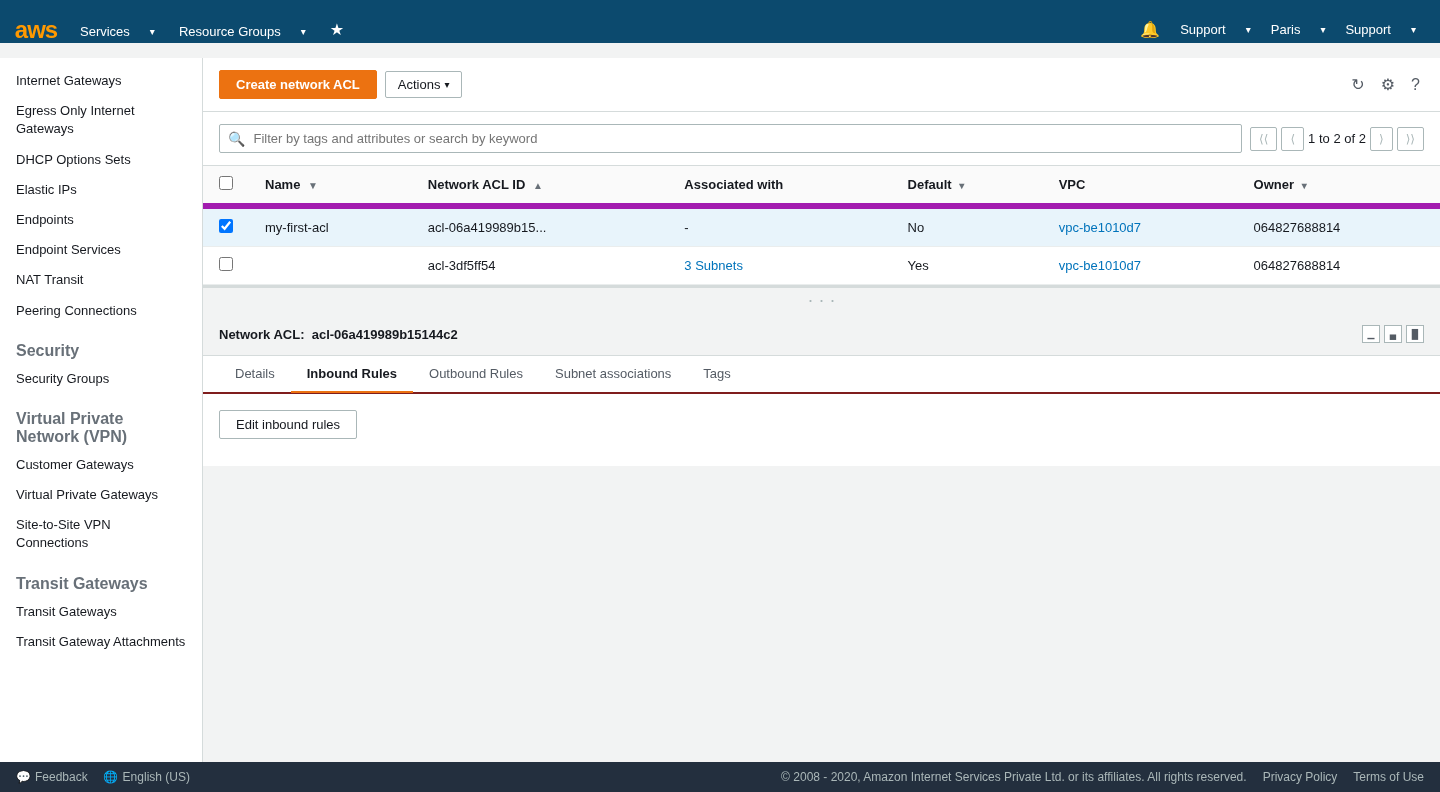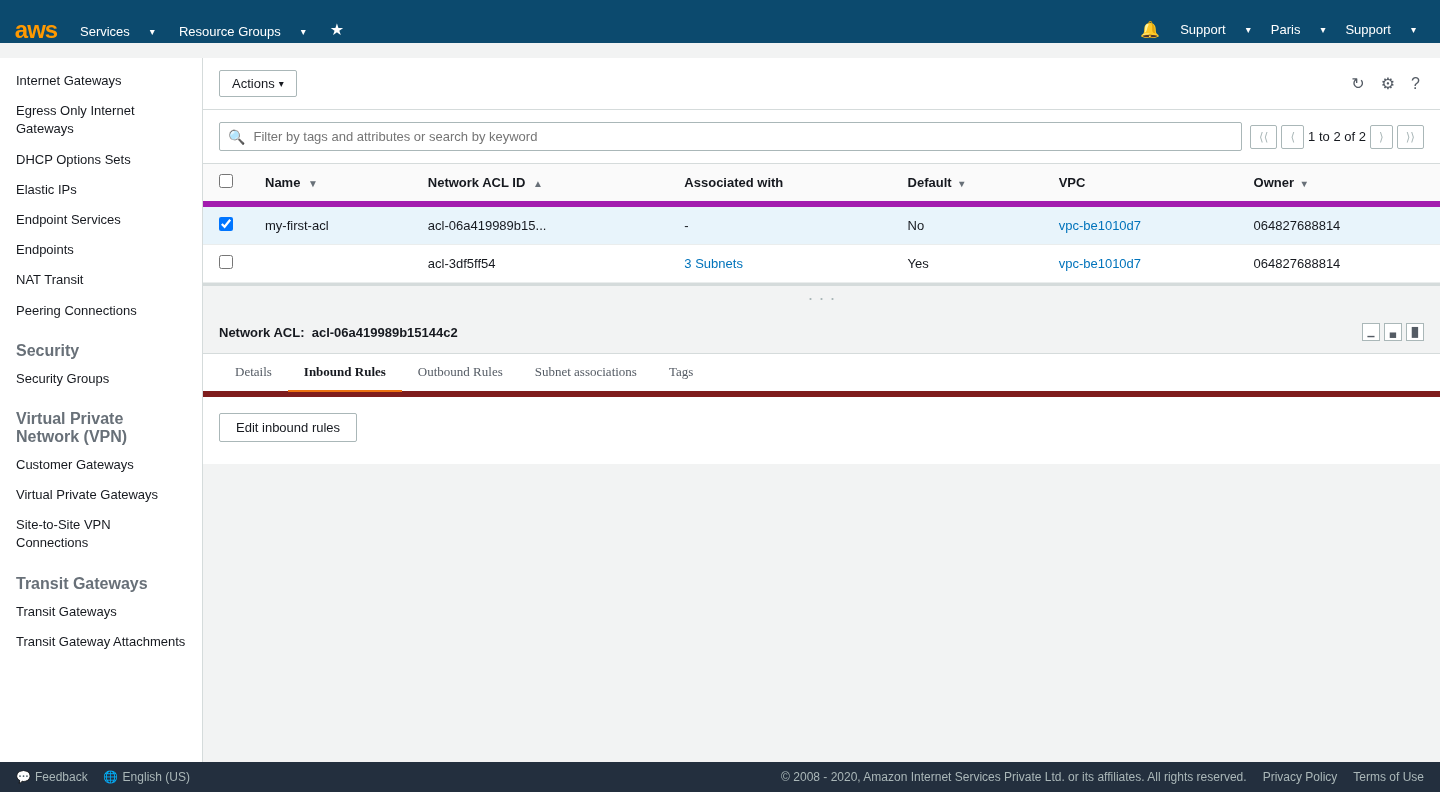--- a/index.html
+++ b/index.html
@@ -247,24 +247,23 @@
       color: #aab7b8;
       font-size: 18px;
       cursor: ns-resize;
       padding: 2px;
       background: #f2f3f3;
     }
 
     
     .tabs {
       display: flex;
-      border-bottom: 6px solid #7f1d1d;
+      border-bottom: 2px solid #7f1d1d;
       background: #fff;
       padding: 0 16px;
-      font-family: Liberation Serif, serif;
     }
     .tab {
       padding: 10px 16px;
       cursor: pointer;
       font-size: 13px;
       color: #545b64;
       border-bottom: 2px solid transparent;
       margin-bottom: -1px;
     }
     .tab.active {
@@ -342,42 +341,43 @@
   </div>
 </nav>
 
 <div class="layout">
 
   <div class="sidebar">
     <div class="sidebar-item">Internet Gateways</div>
     <div class="sidebar-item">Egress Only Internet Gateways</div>
     <div class="sidebar-item">DHCP Options Sets</div>
     <div class="sidebar-item">Elastic IPs</div>
+    <div class="sidebar-item">Endpoints</div>
     <div class="sidebar-item">Endpoint Services</div>
-    <div class="sidebar-item">Endpoints</div>
     <div class="sidebar-item">NAT Transit</div>
     <div class="sidebar-item">Peering Connections</div>
 
     <div class="sidebar-section-title">Security</div>
     <div class="sidebar-item">Security Groups</div>
 
     <div class="sidebar-section-title">Virtual Private Network (VPN)</div>
     <div class="sidebar-item">Customer Gateways</div>
     <div class="sidebar-item">Virtual Private Gateways</div>
     <div class="sidebar-item">Site-to-Site VPN Connections</div>
 
     <div class="sidebar-section-title">Transit Gateways</div>
     <div class="sidebar-item">Transit Gateways</div>
     <div class="sidebar-item">Transit Gateway Attachments</div>
   </div>
 
   <div class="main">
     <div class="content-area">
 
       <div class="toolbar">
+        <button class="btn-primary">Create network ACL</button>
         <button class="btn-secondary">
           <span>Actions</span>
           <span class="chevron">▾</span>
         </button>
         <div class="toolbar-spacer"></div>
         <div class="toolbar-icons">
           <div class="toolbar-icon-btn" title="Refresh">↻</div>
           <div class="toolbar-icon-btn" title="Settings">⚙</div>
           <div class="toolbar-icon-btn" title="Help">?</div>
         </div>

